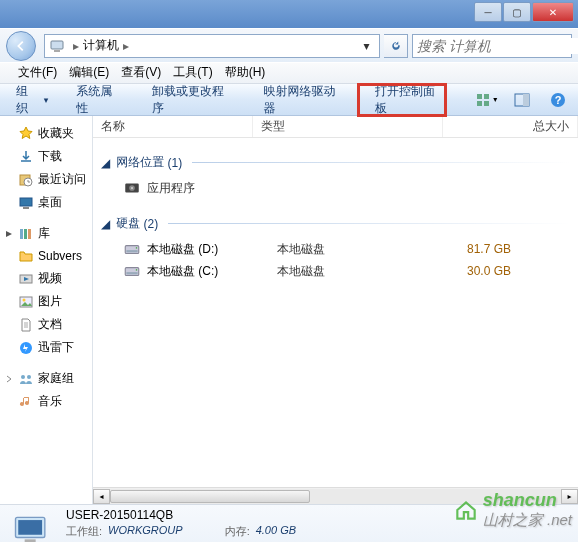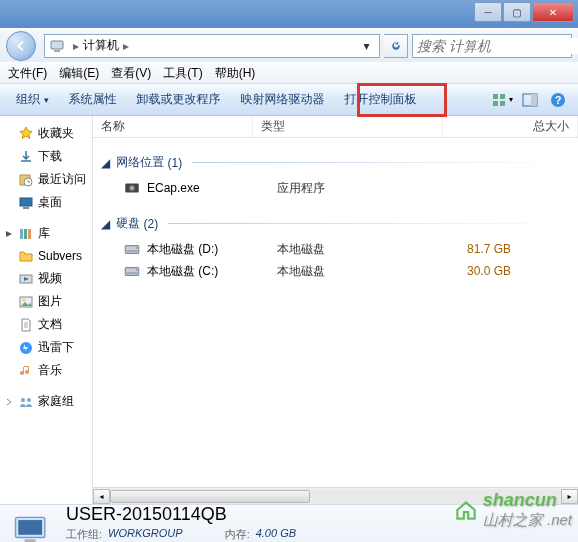--- a/index.html
+++ b/index.html
@@ -14,24 +14,24 @@
 .nav-back svg { width: 14px; height: 14px; }
 .addrbar { flex: 1; height: 24px; margin: 0 4px 0 8px; background: #fff; border: 1px solid #8fa9c9; display: flex; align-items: center; padding: 0 4px; }
 .addrbar .picon { width: 16px; height: 16px; margin-right: 4px; }
 .addrbar .sep { margin: 0 4px; color: #666; }
 .addrbar-drop { width: 18px; display: flex; align-items: center; justify-content: center; color: #333; border-left: 1px solid transparent; height: 22px; }
 .addrbar-refresh { width: 24px; height: 24px; border: 1px solid #8fa9c9; border-left: none; background: linear-gradient(#fdfdfd,#e8eef6); display: flex; align-items: center; justify-content: center; }
 .searchbox { width: 160px; height: 24px; border: 1px solid #8fa9c9; background: #fff; display: flex; align-items: center; padding: 0 4px; margin-left: 4px; }
 .searchbox input { border: none; outline: none; font-size: 14px; color: #888; flex: 1; font-style: italic; }
 .searchbox svg { width: 14px; height: 14px; }
 
-.menubar { height: 22px; background: linear-gradient(#fafbfc,#eef2f7); border-top: 1px solid #fff; border-bottom: 1px solid #d6dde6; display: flex; align-items: center; padding: 0 2px; }
+.menubar { height: 22px; background: linear-gradient(#fafbfc,#eef2f7); border-top: 1px solid #fff; border-bottom: 1px solid #d6dde6; display: flex; align-items: flex-end; padding: 0 12px; }
 .menubar .mitem { padding: 2px 6px; }
 
-.toolbar { height: 32px; background: linear-gradient(#f7fbff, #dbe9f9 50%, #cde0f5); border-bottom: 1px solid #b0c5df; display: flex; align-items: center; padding: 0 6px; gap: 0; }
+.toolbar { height: 32px; background: linear-gradient(#f7fbff, #dbe9f9 50%, #cde0f5); border-bottom: 1px solid #b0c5df; display: flex; align-items: center; padding: 0 6px; gap: 8px; }
 .toolbar .titem { padding: 4px 10px; color: #1a3e6e; display: flex; align-items: center; }
 .toolbar .titem.drop::after { content: "▾"; margin-left: 4px; font-size: 9px; color: #1a3e6e; }
 .toolbar .spacer { flex: 1; }
 .toolbar .ticon { width: 24px; height: 24px; display: flex; align-items: center; justify-content: center; margin: 0 2px; }
 .highlight-box { position: absolute; border: 3px solid #d83a2f; pointer-events: none; left: 357px; top: 83px; width: 90px; height: 34px; z-index: 100; }
 
 .body-area { display: flex; height: 388px; }
 .sidebar { width: 93px; border-right: 1px solid #dde3ea; overflow: hidden; padding: 6px 0; }
 .tree-item { display: flex; align-items: center; padding: 3px 4px; gap: 4px; white-space: nowrap; }
 .tree-item.group { margin-top: 8px; }
@@ -226,40 +226,40 @@
       <span>文档</span>
     </div>
     <div class="tree-item">
       <span class="exp"></span>
       <svg class="ticon16" viewBox="0 0 16 16">
           <circle cx="8" cy="8" r="6" fill="#39f"></circle>
           <path d="M7 4l-2 5h3l-1 3 3-5H7z" fill="#fff"></path>
         </svg>
       <span>迅雷下</span>
     </div>
-    <div class="tree-item">
-      <span class="exp"></span>
-      <svg class="ticon16" viewBox="0 0 16 16">
-          <path d="M6 3v7a2 2 0 1 1-1-1.7V4l6-1v6a2 2 0 1 1-1-1.7V3z" fill="#d96"></path>
-        </svg>
-      <span>音乐</span>
-    </div>
-
     <div class="tree-item group">
       <span class="exp">
           <svg viewBox="0 0 8 8">
             <path d="M2 1 L6 4 L2 7" stroke="#888" fill="none"></path>
           </svg>
         </span>
       <svg class="ticon16" viewBox="0 0 16 16">
           <circle cx="5" cy="6" r="2" fill="#7ac"></circle>
           <circle cx="11" cy="6" r="2" fill="#7ac"></circle>
           <path d="M2 13c0-2 1.5-3 3-3s3 1 3 3M8 13c0-2 1.5-3 3-3s3 1 3 3" fill="#7ac"></path>
         </svg>
       <span>家庭组</span>
+    </div>
+
+    <div class="tree-item">
+      <span class="exp"></span>
+      <svg class="ticon16" viewBox="0 0 16 16">
+          <path d="M6 3v7a2 2 0 1 1-1-1.7V4l6-1v6a2 2 0 1 1-1-1.7V3z" fill="#d96"></path>
+        </svg>
+      <span>音乐</span>
     </div>
   </div>
 
   <div class="main">
     <div class="colheader">
       <div class="col" style="width:160px">名称</div>
       <div class="col" style="width:190px">类型</div>
       <div class="col" style="flex:1;justify-content:flex-end">总大小</div>
     </div>
     <div class="content">
@@ -268,21 +268,20 @@
         <span>网络位置</span>&nbsp;
         <span>(1)</span>
         <span class="line"></span>
       </div>
       <div class="row">
         <svg class="ic" viewBox="0 0 16 16">
             <rect x="2" y="4" width="12" height="8" rx="1" fill="#444"></rect>
             <circle cx="8" cy="8" r="2.5" fill="#888"></circle>
             <circle cx="8" cy="8" r="1" fill="#ccc"></circle>
           </svg>
-        <span class="c-name">ECap.exe</span>
         <span class="c-type">应用程序</span>
         <span class="c-size"></span>
       </div>
 
       <div class="grp-header" style="margin-top:16px">
         <span class="tri">◢</span>
         <span>硬盘</span>&nbsp;
         <span>(2)</span>
         <span class="line"></span>
       </div>
@@ -318,21 +317,21 @@
 </div>
 
 <div class="detailpane">
   <svg class="bigicon" viewBox="0 0 48 48">
     <rect x="6" y="8" width="32" height="22" rx="2" fill="#cde5f7" stroke="#7a9bc4" stroke-width="1.5"></rect>
     <rect x="9" y="11" width="26" height="16" fill="#3a6ea5"></rect>
     <rect x="16" y="32" width="12" height="4" fill="#b0b0b0"></rect>
     <rect x="12" y="36" width="20" height="3" rx="1" fill="#888"></rect>
   </svg>
   <div class="dinfo">
-    <div style="font-size:18px;color:#000">USER-20150114QB</div>
+    <div style="font-size:12px;color:#000">USER-20150114QB</div>
     <div class="dline">
       <span class="dk">工作组:</span>
       <span class="dv">WORKGROUP</span>
       <span style="width:30px"></span>
       <span class="dk">内存:</span>
       <span class="dv">4.00 GB</span>
     </div>
     <div class="dline">
       <span class="dk">处理器:</span>
       <span class="dv">Intel(R) Core(TM) i5-3...</span>

